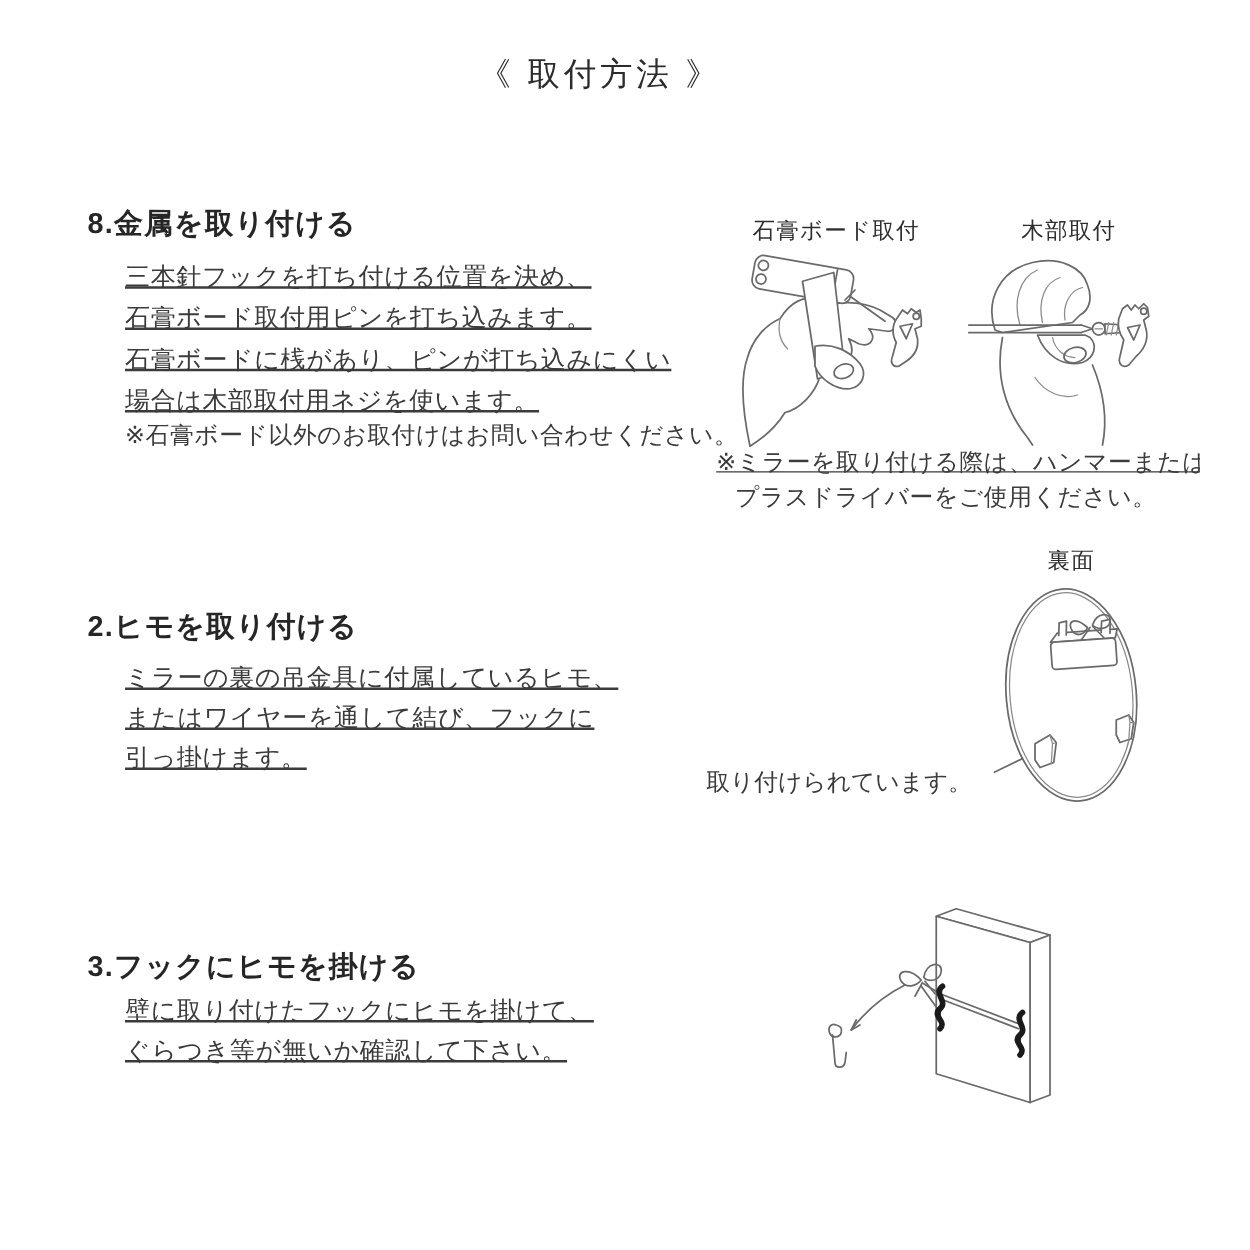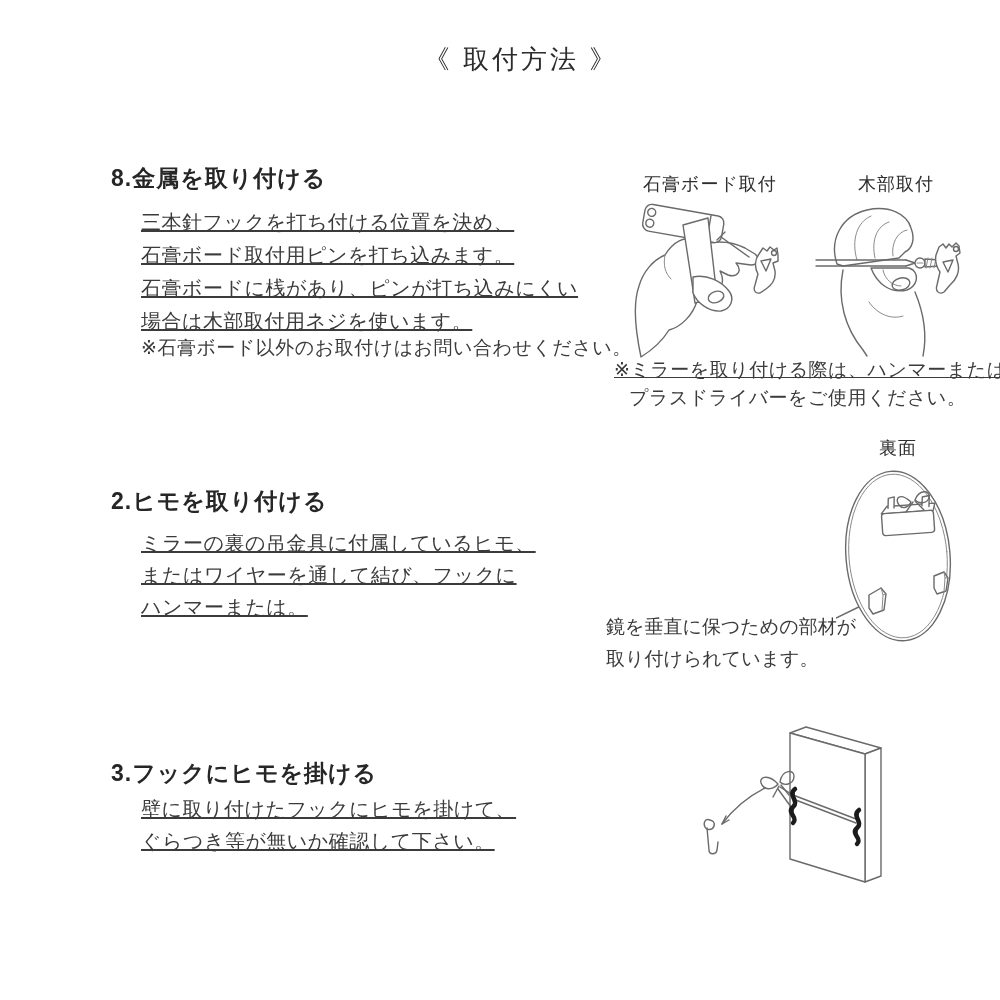--- a/index.html
+++ b/index.html
@@ -1,18 +1,18 @@
 <!DOCTYPE html>
 <html><head>
 <meta charset="utf-8">
 <style>
   html,body{margin:0;padding:0;background:#fff;}
   #canvas{
     position:relative;width:960px;height:1000px;background:#fff;overflow:hidden;
-    font-family:"Liberation Sans","DejaVu Sans",sans-serif;color:#3b3b3b;margin-left:41px;
+    font-family:"Liberation Sans","DejaVu Sans",sans-serif;color:#3b3b3b;
   }
   .abs{position:absolute;}
   .title{width:100%;text-align:center;font-size:26px;letter-spacing:3px;color:#2c2c2c;}
   .heading{font-size:23px;font-weight:700;color:#262626;letter-spacing:1px;}
   .body-block{font-size:20px;line-height:33px;color:#3b3b3b;letter-spacing:0.5px;text-decoration:underline;}
   .body-block div{white-space:nowrap;}
   .note{font-size:19px;color:#3b3b3b;letter-spacing:0.5px;white-space:nowrap;}
   .fig-label{font-size:18px;color:#2e2e2e;letter-spacing:1px;white-space:nowrap;}
   .back-note{font-size:19px;line-height:32px;color:#3b3b3b;white-space:nowrap;}
   svg.lineart{display:block;}
@@ -110,21 +110,21 @@
     </svg>
   </div>
 
   <div class="abs note" style="left:573px;top:357px;text-decoration:underline;">※ミラーを取り付ける際は、ハンマーまたは</div>
   <div class="abs note" style="left:588px;top:385px;">プラスドライバーをご使用ください。</div>
 
   <div class="abs heading" style="left:70px;top:486px;">2.ヒモを取り付ける</div>
   <div class="abs body-block" style="left:100px;top:527px;line-height:32px;">
     <div>ミラーの裏の吊金具に付属しているヒモ、</div>
     <div>またはワイヤーを通して結び、フックに</div>
-    <div>ハンマーまたは。</div>
+    <div>引っ掛けます。</div>
   </div>
 
   <div class="abs fig-label" style="left:838px;top:436px;">裏面</div>
   <div class="abs" style="left:795px;top:460px;">
     <svg class="lineart" width="125" height="195" viewBox="0 0 125 195">
 
       <line class="st" x1="0" y1="158" x2="35" y2="141"></line>
 
       <g transform="rotate(-5 62 96)">
         <ellipse class="stw" cx="62" cy="96" rx="52" ry="85"></ellipse>
@@ -142,21 +142,20 @@
       <path class="st" d="M79,40 C83,29 94,30 93,37 C92,44 83,44 79,40 Z"></path>
       <path class="st" d="M77,42 L70,52 M79,41 L88,50"></path>
 
       <path class="stw" d="M33,135 L45,128 L50,134 L48,150 L37,154 L33,148 Z"></path>
       <path class="thin" d="M45,128 L47,135 L50,134 M47,135 L46,151"></path>
       <path class="stw" d="M98,116 L108,112 L112,118 L110,131 L101,134 L98,128 Z"></path>
       <path class="thin" d="M108,112 L109,118 L112,118 M109,118 L108,132"></path>
     </svg>
   </div>
   <div class="abs back-note" style="left:565px;top:611px;">
-    <div>鏡を垂直に保つための部材が</div>
     <div>取り付けられています。</div>
   </div>
 
   <div class="abs heading" style="left:70px;top:758px;">3.フックにヒモを掛ける</div>
   <div class="abs body-block" style="left:100px;top:793px;line-height:32px;">
     <div>壁に取り付けたフックにヒモを掛けて、</div>
     <div>ぐらつき等が無いか確認して下さい。</div>
   </div>
 
   <div class="abs" style="left:640px;top:718px;">

